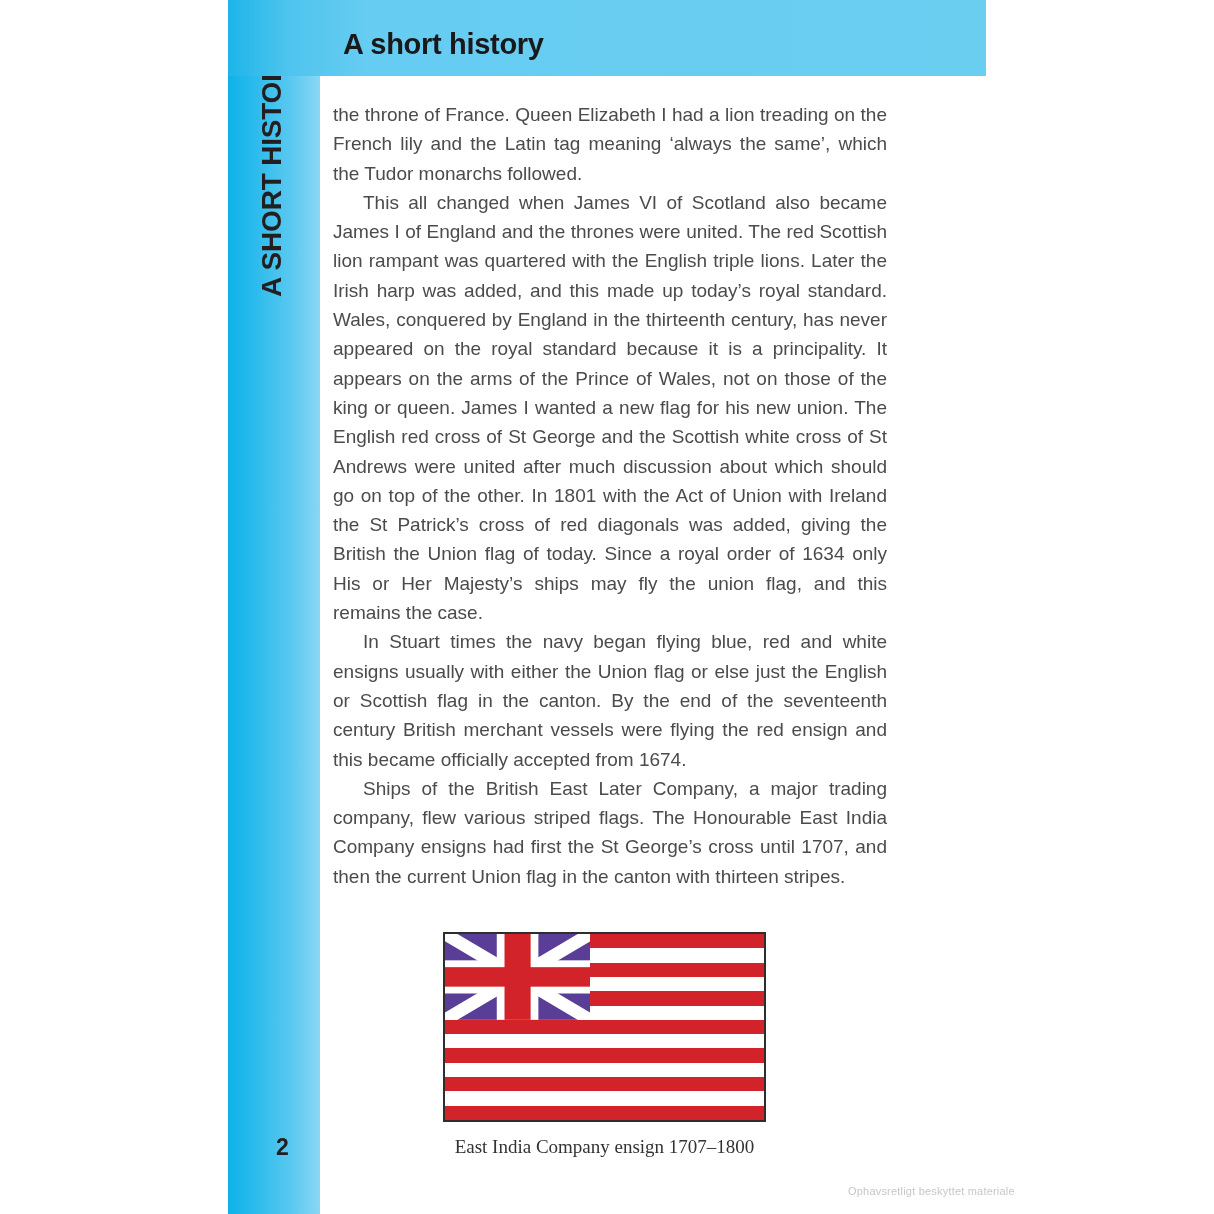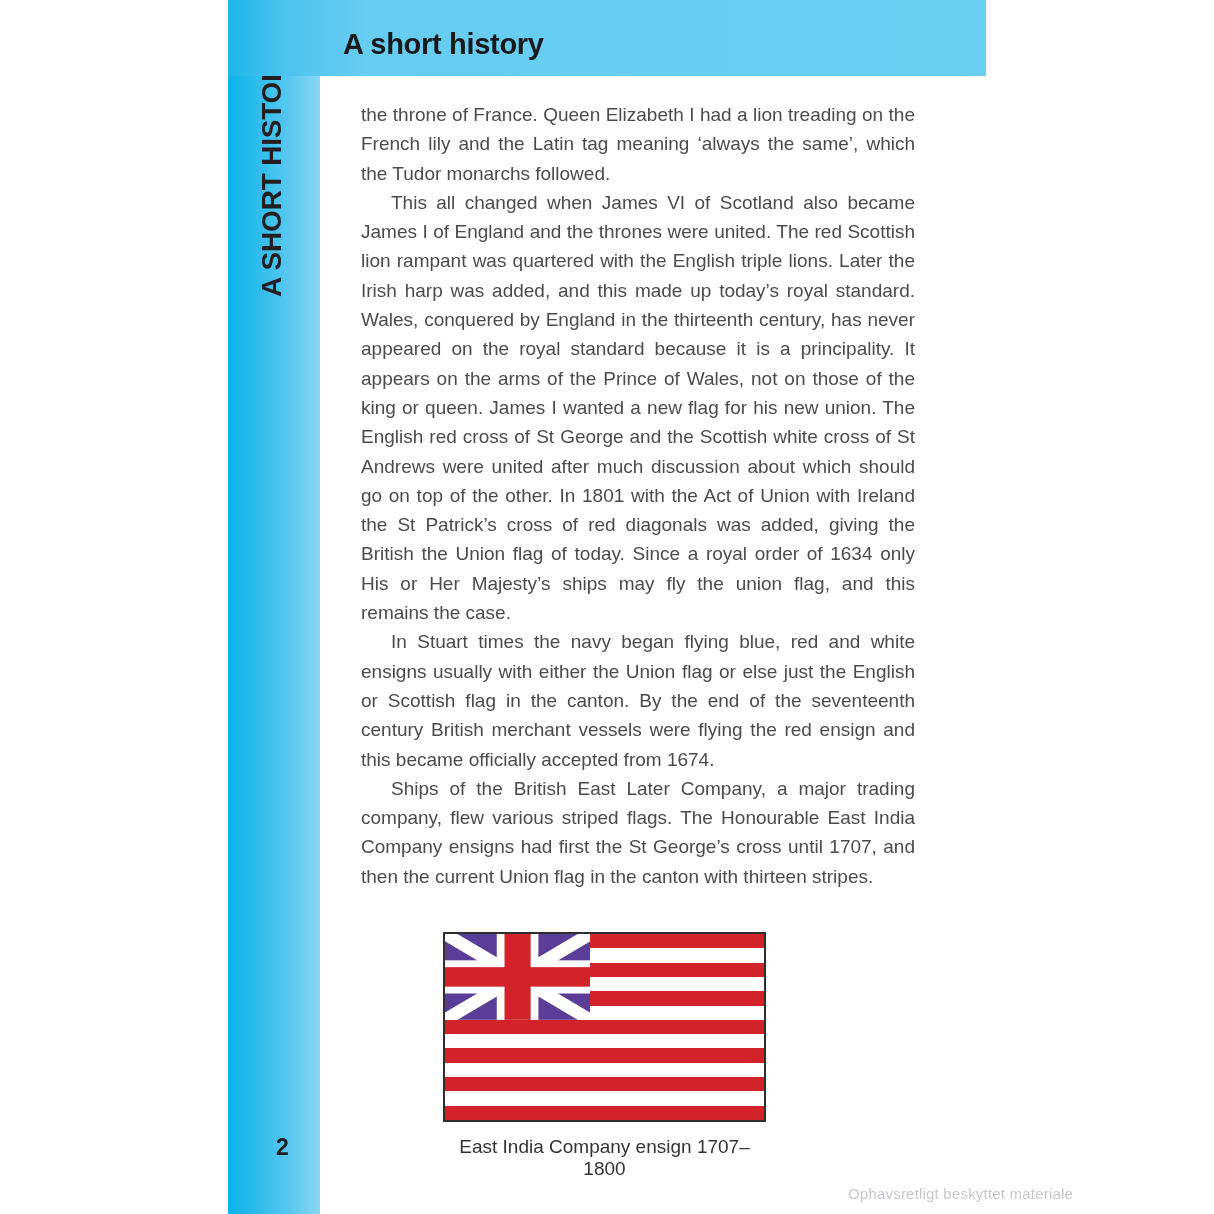--- a/index.html
+++ b/index.html
@@ -30,21 +30,20 @@
     white-space: nowrap;
     font-size: 28px; font-weight: bold; letter-spacing: -0.2px;
     color: #231f20;
   }
 
   
   .article {
     position: absolute; left: 333px; top: 100px; width: 554px;
     font-size: 19px; line-height: 29.3px; color: #4b4b4d;
     text-align: justify;
-    margin-left: 28px;
   }
   .article p { text-align: justify; }
   .article p.indent { text-indent: 30px; }
 
   
   .flag-box {
     position: absolute; left: 443px; top: 932px; width: 323px; height: 190px;
     border: 2px solid #2e2e2e;
     background: repeating-linear-gradient(
       to bottom,
@@ -53,31 +52,31 @@
     );
   }
   .canton {
     position: absolute; left: 0; top: 0; width: 45.5%; height: 46.15%;
     display: block;
   }
   .canton svg { display: block; width: 100%; height: 100%; }
 
   .figure-caption {
     position: absolute; left: 443px; top: 1136px; width: 323px;
-    text-align: center; font-size: 19px; color: #333333;
+    text-align: center; font-size: 19px; color: #333333; font-family: Liberation Serif, serif;
   }
 
   .page-number {
     position: absolute; left: 276px; top: 1134px;
     font-size: 23px; font-weight: bold; color: #231f20;
   }
 
   .copyright-note {
     position: absolute; left: 848px; top: 1185px;
-    font-size: 15px; color: #c7c7cb; letter-spacing: 0.2px;
+    font-size: 11px; color: #c7c7cb; letter-spacing: 0.2px;
   }
 </style>
 </head>
 <body>
 
 <div class="side-strip"></div>
 
 <div class="vertical-title">A SHORT HISTORY</div>
 
 <div class="header-band"></div>

